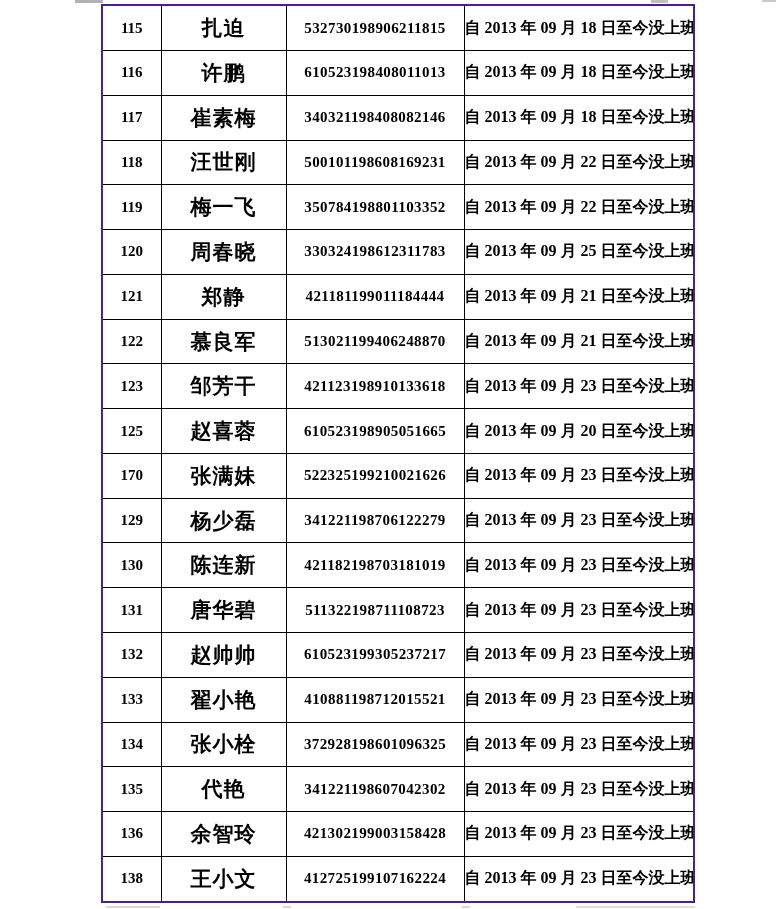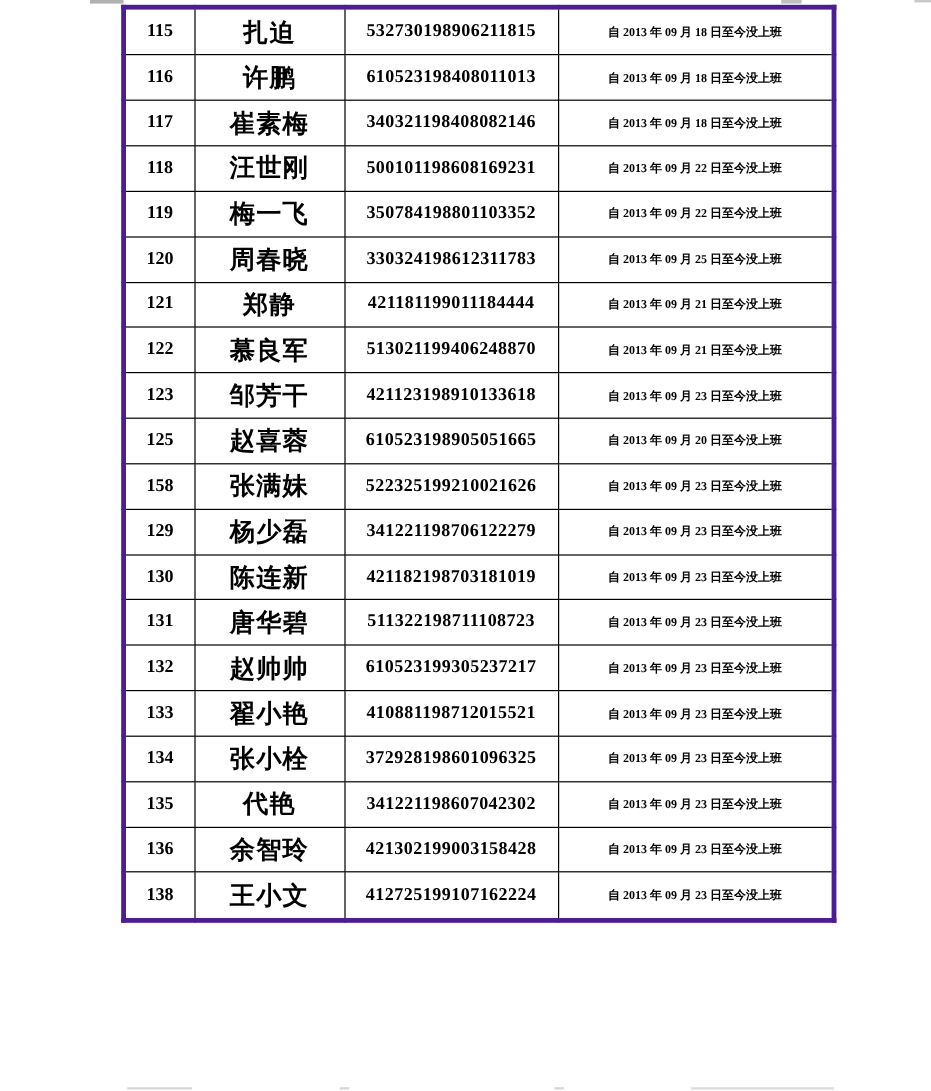--- a/index.html
+++ b/index.html
@@ -14,38 +14,38 @@
     background: #ffffff;
     overflow: hidden;
     font-family: "Liberation Serif", "DejaVu Serif", serif;
     color: #000000;
   }
   table.roster {
     position: absolute;
     left: 101px;
     top: 4px;
     width: 592px;
-    height: 765px;
+    height: 899px;
     border-collapse: collapse;
     table-layout: fixed;
-    border: 4px solid #4c1d95;
+    border: 2px solid #4c1d95;
   }
   table.roster td {
     border: 1px solid #000000;
     text-align: center;
     vertical-align: middle;
     font-weight: bold;
     padding: 0;
     white-space: nowrap;
     overflow: hidden;
   }
   td.col-no   { font-size: 15px; }
   td.col-name { font-size: 21px; letter-spacing: 1px; }
   td.col-id   { font-size: 15px; letter-spacing: 0.4px; }
-  td.col-status { font-size: 10px; }
+  td.col-status { font-size: 16px; }
   
   .artifact {
     position: absolute;
     pointer-events: none;
   }
   .art-top-left   { left: 75px;  top: 0; width: 28px;  height: 3px; background: #b2b2b2; }
   .art-top-mid    { left: 651px; top: 0; width: 17px;  height: 3px; background: #bfbfbf; }
   .art-top-right  { left: 762px; top: 0; width: 14px;  height: 2px; background: #c9c9c9; }
   .art-bot-1 { left: 106px; top: 906px; width: 54px;  height: 2px; background: #d8d8d8; }
   .art-bot-2 { left: 283px; top: 906px; width: 8px;   height: 2px; background: #d8d8d8; }
@@ -123,21 +123,21 @@
           <td class="col-id">421123198910133618</td>
           <td class="col-status">自 2013 年 09 月 23 日至今没上班</td>
         </tr>
         <tr>
           <td class="col-no">125</td>
           <td class="col-name">赵喜蓉</td>
           <td class="col-id">610523198905051665</td>
           <td class="col-status">自 2013 年 09 月 20 日至今没上班</td>
         </tr>
         <tr>
-          <td class="col-no">158</td>
+          <td class="col-no">170</td>
           <td class="col-name">张满妹</td>
           <td class="col-id">522325199210021626</td>
           <td class="col-status">自 2013 年 09 月 23 日至今没上班</td>
         </tr>
         <tr>
           <td class="col-no">129</td>
           <td class="col-name">杨少磊</td>
           <td class="col-id">341221198706122279</td>
           <td class="col-status">自 2013 年 09 月 23 日至今没上班</td>
         </tr>

